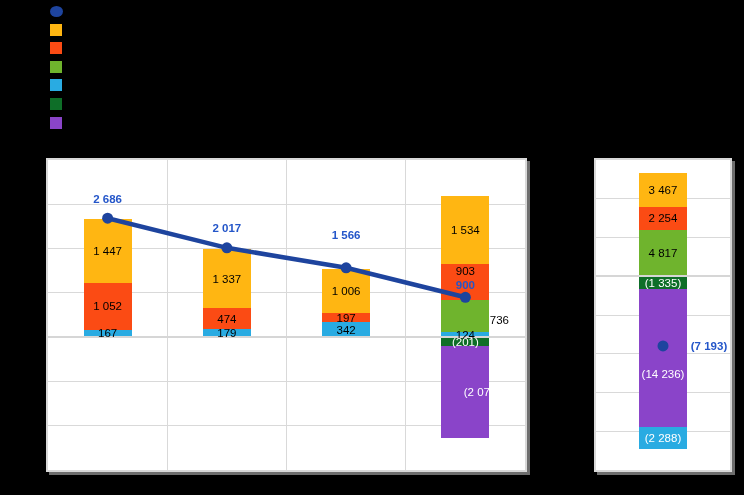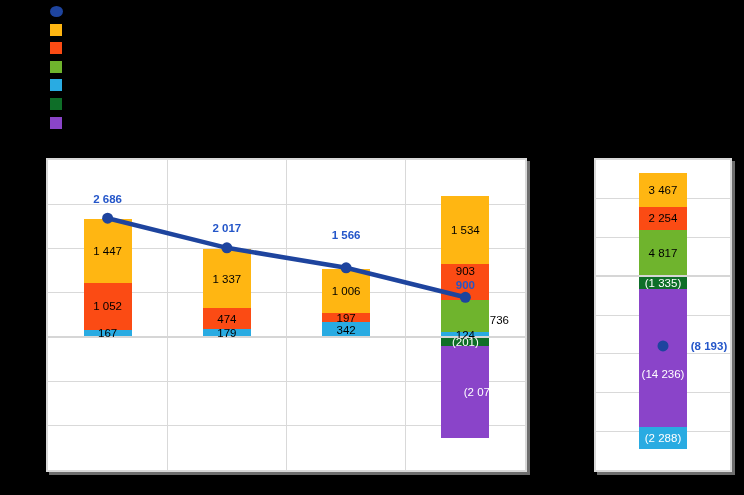--- a/index.html
+++ b/index.html
@@ -144,16 +144,16 @@
         <div class="bar-seg" style="left: 43px; top: 116.25px; width: 48px; height: 12.9328px; background: rgb(14, 110, 40);"></div>
         <div class="seg-label neg" style="left: 67px; top: 122.716px; border-radius: 6px;">(1 335)</div>
         <div class="bar-seg" style="left: 43px; top: 129.183px; width: 48px; height: 137.911px; background: rgb(138, 68, 201);"></div>
         <div class="seg-label neg" style="left: 67px; top: 214px;">(14 236)</div>
         <div class="bar-seg" style="left: 43px; top: 267.094px; width: 48px; height: 22.165px; background: rgb(41, 171, 226);"></div>
         <div class="seg-label neg" style="left: 67px; top: 278.177px;">(2 288)</div>
         <div class="zero-line" style="top: 115.25px;"></div>
         <svg class="chart-svg" width="134" height="310">
           <circle cx="67" cy="185.9321875" r="5.5" fill="#1E449E"></circle>
         </svg>
-        <div class="line-label" style="left: 113px; top: 185.932px; color: rgb(36, 86, 201);">(8 193)</div>
+        <div class="line-label" style="left: 113px; top: 185.932px; color: rgb(36, 86, 201);">(7 193)</div>
       </div>
     </div>
 </div>
 
 </body></html>

